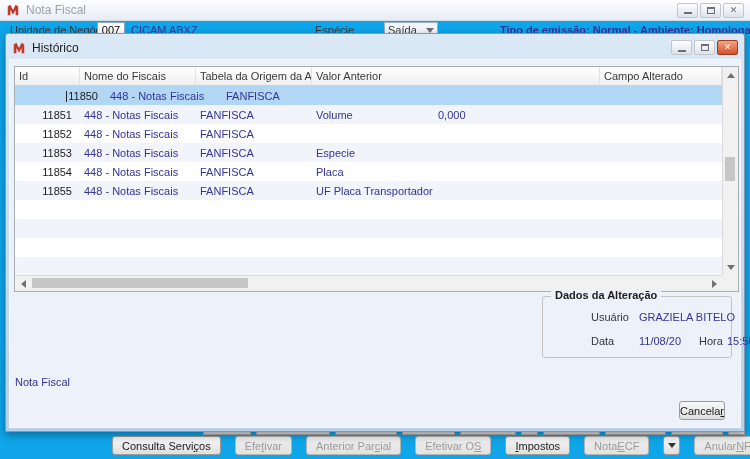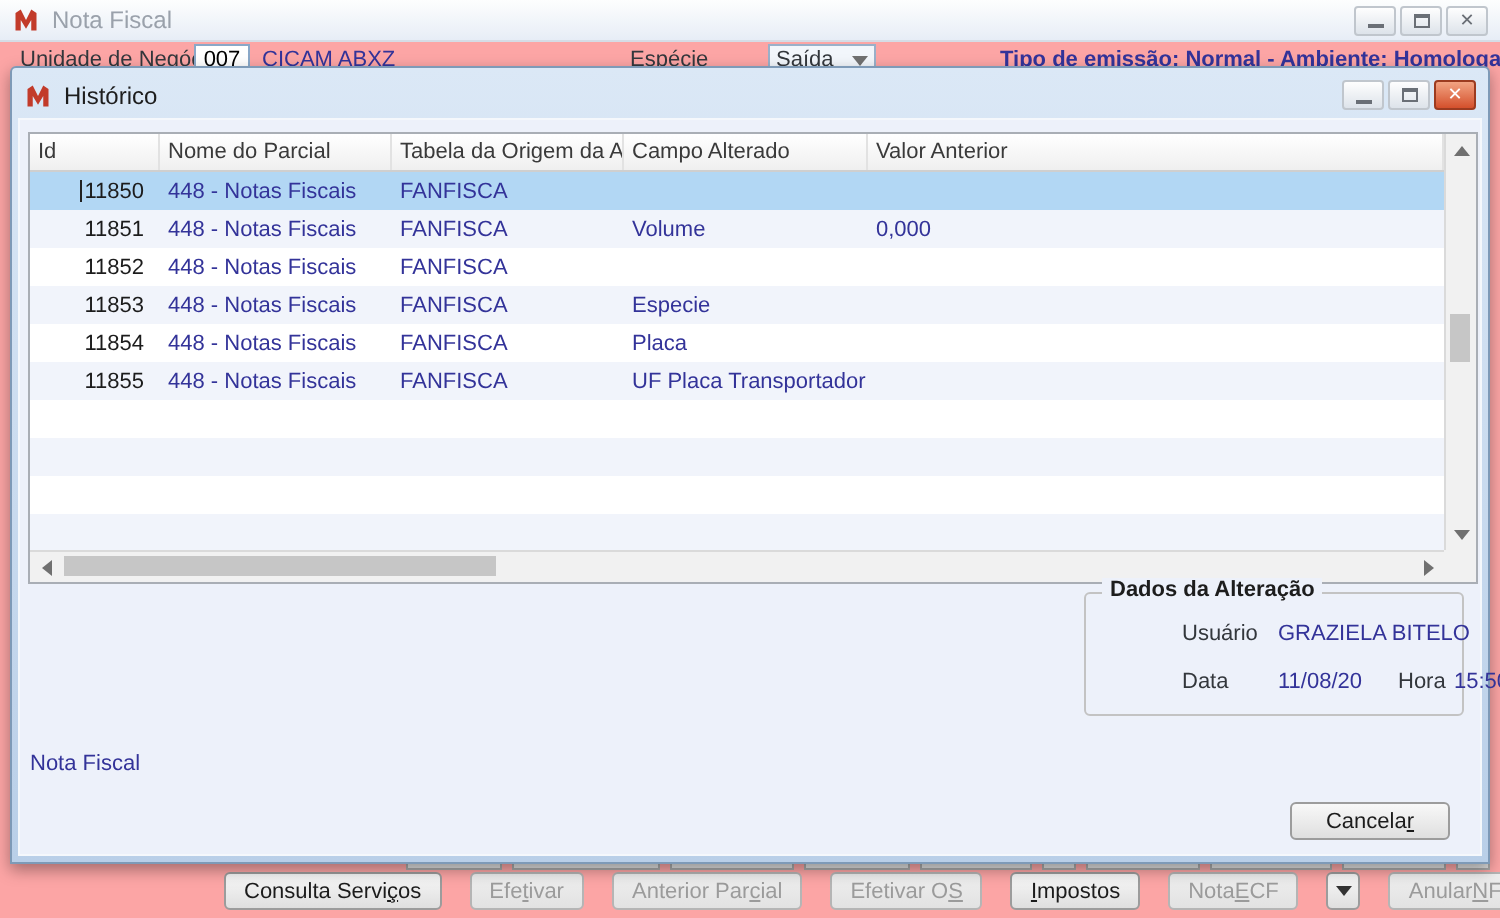--- a/index.html
+++ b/index.html
@@ -1,19 +1,19 @@
 <!DOCTYPE html>
 <html style="--navy: #333399; --selected-row: #b2d7f4; --stripe: #f1f4fb; --close-red: #d4502c;"><head>
 <meta charset="utf-8">
 <style>
   html,body{margin:0;padding:0;background:#d8dde6;}
   *{box-sizing:border-box;}
   .screen{position:relative;width:750px;height:459px;overflow:hidden;
           font-family:"Liberation Sans",sans-serif;font-size:11px;color:#222;
-          background:#fca5a5;text-decoration:underline;}
+          background:#0ea5e9;text-decoration:underline;}
   
   .mw-titlebar{position:absolute;top:0;left:0;right:0;height:21px;
     background:linear-gradient(#fdfefe,#e7edf6);border-bottom:1px solid #d5dce6;
     display:flex;align-items:center;gap:6px;padding:0 6px;color:#9aa1ab;font-size:12px;}
   .app-icon{width:14px;height:14px;display:inline-flex;}
   .win-controls{margin-left:auto;display:flex;gap:2px;}
   .wc-btn{width:21px;height:15px;border:1px solid #c0c6cd;border-radius:2px;
     background:linear-gradient(#fefefe,#dde3ea);display:flex;align-items:center;justify-content:center;
     color:#6a6f76;font-size:9px;line-height:1;cursor:default;}
   .wc-btn .glyph-min{width:8px;height:2px;background:#6a6f76;margin-top:6px;}
@@ -37,21 +37,21 @@
   
   .grid{position:absolute;left:4px;top:6px;width:725px;height:226px;background:#fff;border:1px solid #a9aeb5;}
   .grid-header{position:absolute;top:0;left:0;right:16px;height:19px;display:flex;
     background:linear-gradient(#ffffff,#efefef);border-bottom:1px solid #cfcfcf;color:#3a3a3a;}
   .hcell{padding:3px 0 0 4px;border-right:1px solid #e2e2e2;overflow:hidden;white-space:nowrap;}
   .c0{width:65px;flex:none;} .c1{width:116px;flex:none;} .c2{width:116px;flex:none;}
   .c3{width:122px;flex:none;} .c4{flex:1;}
   .grid-rows{position:absolute;top:19px;left:0;right:16px;bottom:16px;overflow:hidden;}
   .row{display:flex;height:19px;align-items:center;color:var(--navy);white-space:nowrap;}
   .row.stripe{background:var(--stripe);}
-  .row.selected{background:var(--selected-row);}
+  .row.selected{background:var(--selected-row);padding-left:26px;}
   .cell{padding-left:4px;overflow:hidden;}
   .cell.c0{text-align:right;padding-right:8px;padding-left:0;color:#1c1c1c;}
   .row.selected .c0::before{content:'';display:inline-block;width:1px;height:11px;background:#222;
     margin-right:1px;vertical-align:-2px;}
   .vscroll{position:absolute;top:0;right:0;bottom:16px;width:16px;background:#f1f1f1;border-left:1px solid #dadada;}
   .hscroll{position:absolute;left:0;right:16px;bottom:0;height:16px;background:#f1f1f1;border-top:1px solid #dadada;}
   .scroll-corner{position:absolute;right:0;bottom:0;width:16px;height:16px;background:#f1f1f1;}
   .sb-btn{position:absolute;width:16px;height:16px;display:flex;align-items:center;justify-content:center;}
   .v-up{top:0;} .v-down{bottom:0;} .h-left{left:0;top:0;} .h-right{right:0;top:0;}
   .v-thumb{position:absolute;left:2px;right:3px;top:90px;height:24px;background:#c6c6c6;}
@@ -65,21 +65,21 @@
     border:1px solid #c3c3c3;border-radius:3px;}
   .gb-title{position:absolute;top:-8px;left:8px;background:#edf1fa;padding:0 4px;font-weight:bold;color:#1d1d1d;}
   .gb-abs{position:absolute;white-space:nowrap;padding-left:38px;}
   .footer-text{position:absolute;left:5px;top:316px;color:var(--navy);}
   
   .btn{display:flex;align-items:center;justify-content:center;height:19px;padding:0 9px;
     background:linear-gradient(#f8f8f8,#dfdfdf);border:1px solid #9c9c9c;border-radius:3px;
     font:11px "Liberation Sans",sans-serif;color:#1c1c1c;white-space:nowrap;cursor:default;}
   .btn.disabled{color:#9b9b9b;background:linear-gradient(#efefef,#e2e2e2);border-color:#b5b5b5;}
   .btn.arrow-btn{width:17px;padding:0;flex:none;}
-  .cancel{position:absolute;right:15px;top:341px;width:80px;}
+  .cancel{position:absolute;right:15px;top:341px;width:46px;}
   .toolbar{position:absolute;left:112px;right:5px;bottom:3px;height:20px;display:flex;gap:14px;justify-content:flex-start;}
   .sliver-row{position:absolute;left:112px;right:5px;bottom:24px;height:4px;display:flex;gap:5px;overflow:hidden;}
   .sliver-btn{height:4px;padding:0 9px;border:1px solid #a9a9a9;border-top:none;background:#e0e0e0;
     color:transparent;font:11px "Liberation Sans",sans-serif;line-height:0;overflow:hidden;white-space:nowrap;}
   .sliver-btn.arrow{width:17px;padding:0;flex:none;}
 </style>
 </head>
 <body>
 
 <div class="screen">
@@ -194,24 +194,24 @@
         <span class="wc-btn wc-close-red">
             <span>✕</span>
           </span>
       </span>
     </div>
     <div class="dlg-client">
 
       <div class="grid">
         <div class="grid-header">
             <div class="hcell c0">Id</div>
-            <div class="hcell c1">Nome do Parcial</div>
+            <div class="hcell c1">Nome do Fiscais</div>
             <div class="hcell c2">Tabela da Origem da Alteração</div>
+            <div class="hcell c4">Valor Anterior</div>
             <div class="hcell c3">Campo Alterado</div>
-            <div class="hcell c4">Valor Anterior</div>
           </div>
         <div class="grid-rows">
             <div class="row selected">
               <div class="cell c0">11850</div>
               <div class="cell c1">448 - Notas Fiscais</div>
               <div class="cell c2">FANFISCA</div>
               <div class="cell c4"></div>
             </div>
             <div class="row stripe">
               <div class="cell c0">11851</div>

